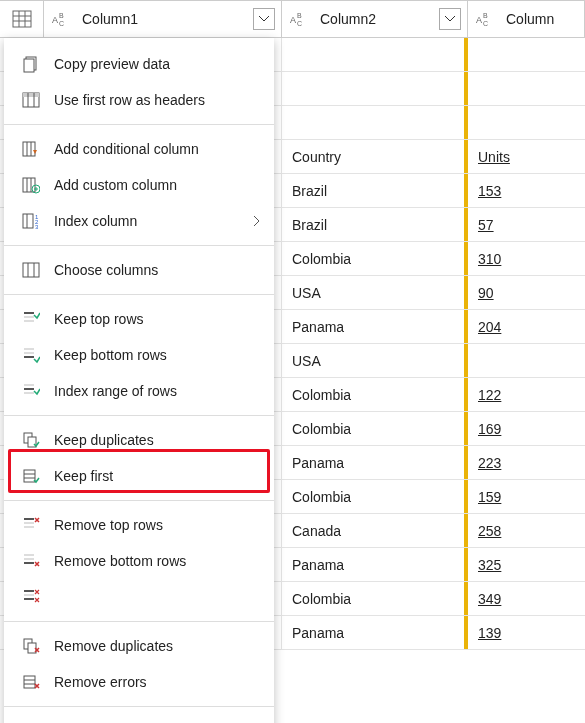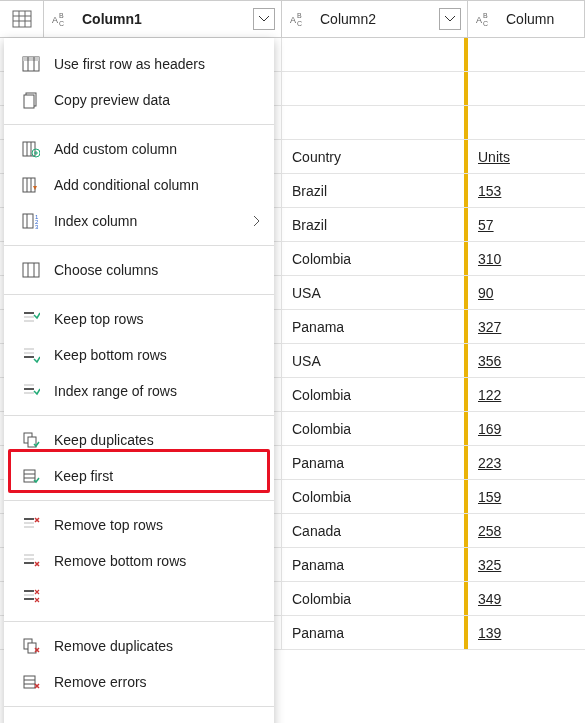--- a/index.html
+++ b/index.html
@@ -7,21 +7,21 @@
 
     
     .hdr { display:flex; border-top:1px solid #ccc; border-bottom:1px solid #ccc; height:38px; }
     .hcell { display:flex; align-items:center; border-right:1px solid #ccc; background:#fff; }
     .hcell0 { width:44px; justify-content:center; }
     .hcell-abc { width:238px; padding-left:8px; }
     .hcell-abc2 { width:186px; padding-left:8px; }
     .hcell-abc3 { flex:1; padding-left:8px; }
     .abc { display:inline-flex; align-items:center; margin-right:8px; color:#555; }
     .dd { width:22px; height:22px; border:1px solid #aaa; display:flex; align-items:center; justify-content:center; margin-left:auto; margin-right:6px; background:#fff; }
-    .bold { font-weight:700; }
+    .bold { font-weight:400; }
 
     
     .tbody { position:absolute; top:38px; left:0; right:0; }
     .trow { display:flex; height:34px; border-bottom:1px solid #e3e3e3; }
     .tc0 { width:44px; border-right:1px solid #e3e3e3; }
     .tc1 { width:238px; border-right:1px solid #e3e3e3; padding-left:10px; display:flex; align-items:center; }
     .tc2 { width:186px; border-right:4px solid #eab308; padding-left:10px; display:flex; align-items:center; }
     .tc3 { flex:1; padding-left:10px; display:flex; align-items:center;text-decoration:underline; }
 
     
@@ -137,27 +137,26 @@
     <div class="trow">
       <div class="tc0"></div>
       <div class="tc1"></div>
       <div class="tc2">USA</div>
       <div class="tc3">90</div>
     </div>
     <div class="trow">
       <div class="tc0"></div>
       <div class="tc1"></div>
       <div class="tc2">Panama</div>
-      <div class="tc3">327</div>
+      <div class="tc3">204</div>
     </div>
     <div class="trow">
       <div class="tc0"></div>
       <div class="tc1"></div>
       <div class="tc2">USA</div>
-      <div class="tc3">356</div>
     </div>
     <div class="trow">
       <div class="tc0"></div>
       <div class="tc1"></div>
       <div class="tc2">Colombia</div>
       <div class="tc3">122</div>
     </div>
     <div class="trow">
       <div class="tc0"></div>
       <div class="tc1"></div>
@@ -196,67 +195,67 @@
     </div>
     <div class="trow">
       <div class="tc0"></div>
       <div class="tc1"></div>
       <div class="tc2">Panama</div>
       <div class="tc3">139</div>
     </div>
   </div>
 
 <div class="menu">
+  <div class="mi">
+    <span class="ico">
+        <svg width="18" height="18" viewBox="0 0 18 18">
+          <rect x="4" y="2" width="10" height="13" fill="none" stroke="#555"></rect>
+          <rect x="2" y="4" width="10" height="13" fill="#fff" stroke="#555"></rect>
+        </svg>
+      </span>
+    <span>Copy preview data</span>
+  </div>
   <div class="mi">
     <span class="ico">
         <svg width="18" height="18" viewBox="0 0 18 18">
           <rect x="1" y="2" width="16" height="14" fill="none" stroke="#555"></rect>
           <rect x="1" y="2" width="16" height="4" fill="#ccc"></rect>
           <line x1="6" y1="2" x2="6" y2="16" stroke="#555"></line>
           <line x1="12" y1="2" x2="12" y2="16" stroke="#555"></line>
         </svg>
       </span>
     <span>Use first row as headers</span>
   </div>
-  <div class="mi">
-    <span class="ico">
-        <svg width="18" height="18" viewBox="0 0 18 18">
-          <rect x="4" y="2" width="10" height="13" fill="none" stroke="#555"></rect>
-          <rect x="2" y="4" width="10" height="13" fill="#fff" stroke="#555"></rect>
-        </svg>
-      </span>
-    <span>Copy preview data</span>
-  </div>
-  <div class="sep"></div>
+  <div class="sep"></div>
+  <div class="mi">
+    <span class="ico">
+        <svg width="18" height="18" viewBox="0 0 18 18">
+          <rect x="1" y="2" width="12" height="14" fill="none" stroke="#555"></rect>
+          <line x1="5" y1="2" x2="5" y2="16" stroke="#555"></line>
+          <line x1="9" y1="2" x2="9" y2="16" stroke="#555"></line>
+          <path d="M13 14 L11 10 L15 10 Z" fill="#c62"></path>
+        </svg>
+      </span>
+    <span>Add conditional column</span>
+  </div>
   <div class="mi">
     <span class="ico">
         <svg width="18" height="18" viewBox="0 0 18 18">
           <rect x="1" y="2" width="12" height="14" fill="none" stroke="#555"></rect>
           <line x1="5" y1="2" x2="5" y2="16" stroke="#555"></line>
           <line x1="9" y1="2" x2="9" y2="16" stroke="#555"></line>
           <circle cx="14" cy="13" r="4" fill="none" stroke="#2a7"></circle>
           <path d="M14 11v4M12 13h4" stroke="#2a7"></path>
         </svg>
       </span>
     <span>Add custom column</span>
   </div>
   <div class="mi">
     <span class="ico">
         <svg width="18" height="18" viewBox="0 0 18 18">
-          <rect x="1" y="2" width="12" height="14" fill="none" stroke="#555"></rect>
-          <line x1="5" y1="2" x2="5" y2="16" stroke="#555"></line>
-          <line x1="9" y1="2" x2="9" y2="16" stroke="#555"></line>
-          <path d="M13 14 L11 10 L15 10 Z" fill="#c62"></path>
-        </svg>
-      </span>
-    <span>Add conditional column</span>
-  </div>
-  <div class="mi">
-    <span class="ico">
-        <svg width="18" height="18" viewBox="0 0 18 18">
           <rect x="1" y="2" width="10" height="14" fill="none" stroke="#555"></rect>
           <line x1="5" y1="2" x2="5" y2="16" stroke="#555"></line>
           <text x="13" y="7" font-size="6" fill="#36c">1</text>
           <text x="13" y="12" font-size="6" fill="#36c">2</text>
           <text x="13" y="17" font-size="6" fill="#36c">3</text>
         </svg>
       </span>
     <span>Index column</span>
     <span class="chev">
         <svg width="8" height="12" viewBox="0 0 8 12">

